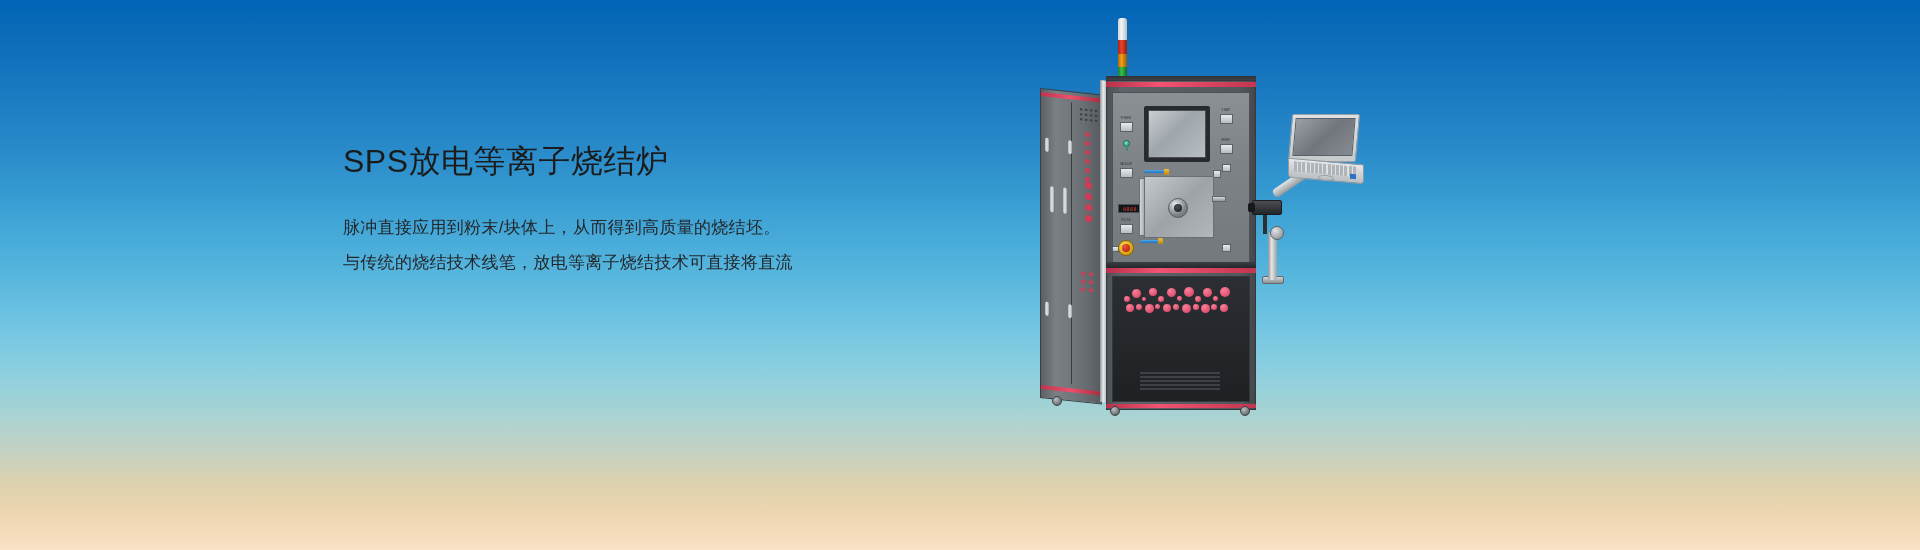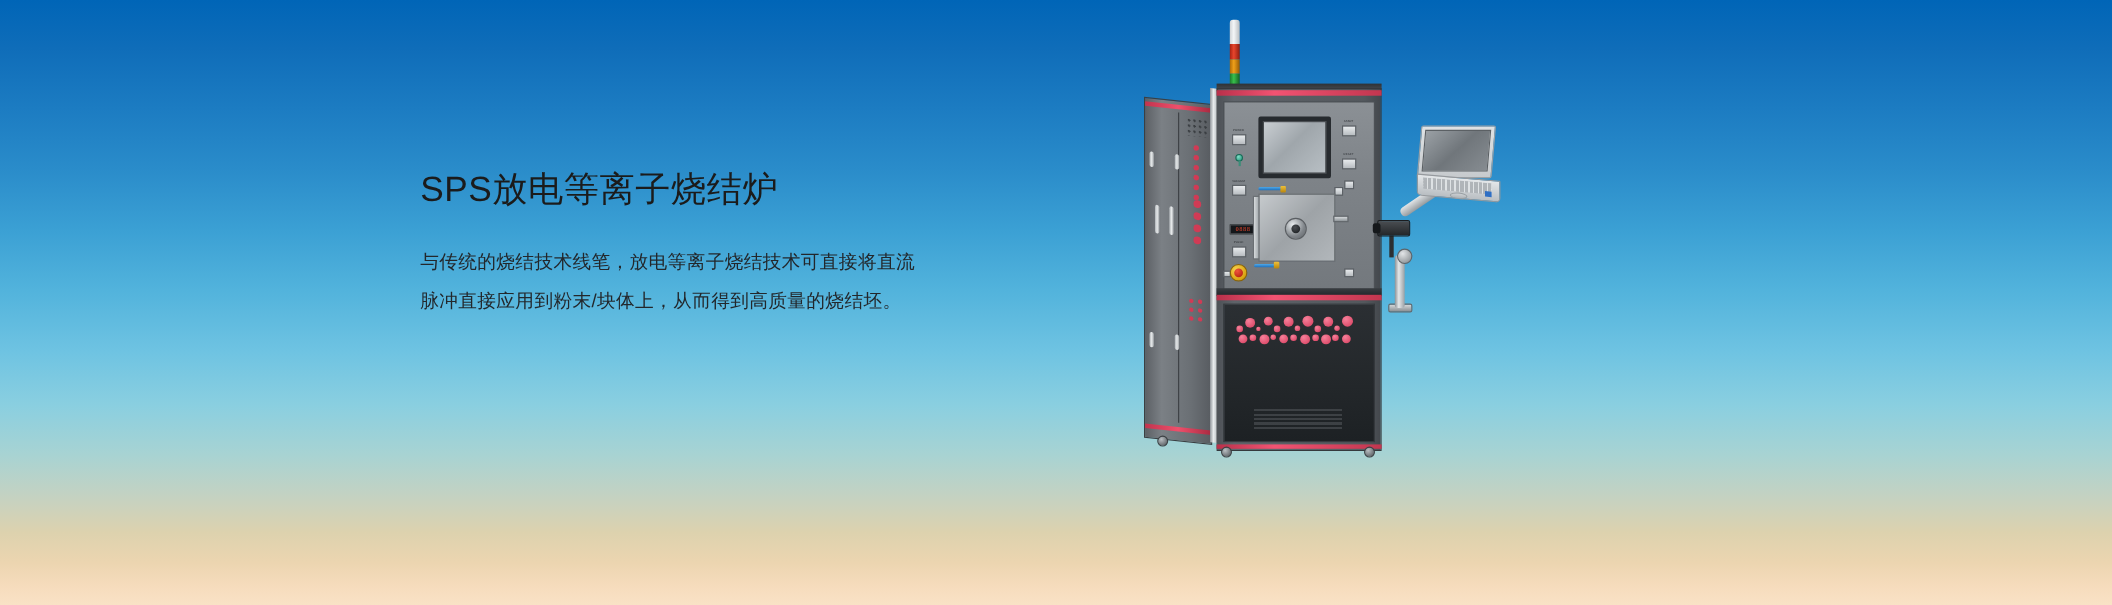--- a/index.html
+++ b/index.html
@@ -25,23 +25,22 @@
       #a7d3d3 75%,
       #c4d2c2 82%,
       #ddd2ae 88%,
       #ecd5b0 93%,
       #f6dcbd 97%,
       #f9e2c6 100%);
   }
   
   #text-block {
     position:absolute;
-    left:343px; top:153px;
+    left:343px; top:142px;
     width:560px;
-    margin-left:39px;
   }
   #page-title {
     font-size:32px;
     font-weight:400;
     color:#1b1b1b;
     letter-spacing:0.5px;
     line-height:1.2;
     white-space:nowrap;
   }
   #desc {
@@ -213,22 +212,22 @@
   #laptop-logo { position:absolute; left:62px; top:60px; width:6px; height:5px; background:#2f6fc4; transform:skewY(5deg); }
 </style>
 </head>
 <body>
 
 <div id="banner">
 
   <div id="text-block">
     <h1 id="page-title">SPS放电等离子烧结炉</h1>
     <div id="desc">
+      <span class="line">脉冲直接应用到粉末/块体上，从而得到高质量的烧结坯。</span>
       <span class="line">与传统的烧结技术线笔，放电等离子烧结技术可直接将直流</span>
-      <span class="line">脉冲直接应用到粉末/块体上，从而得到高质量的烧结坯。</span>
     </div>
   </div>
 
   <div id="machine">
 
     <div class="mx" id="tower">
       <div class="seg t-top"></div>
       <div class="seg t-red"></div>
       <div class="seg t-amber"></div>
       <div class="seg t-green"></div>

